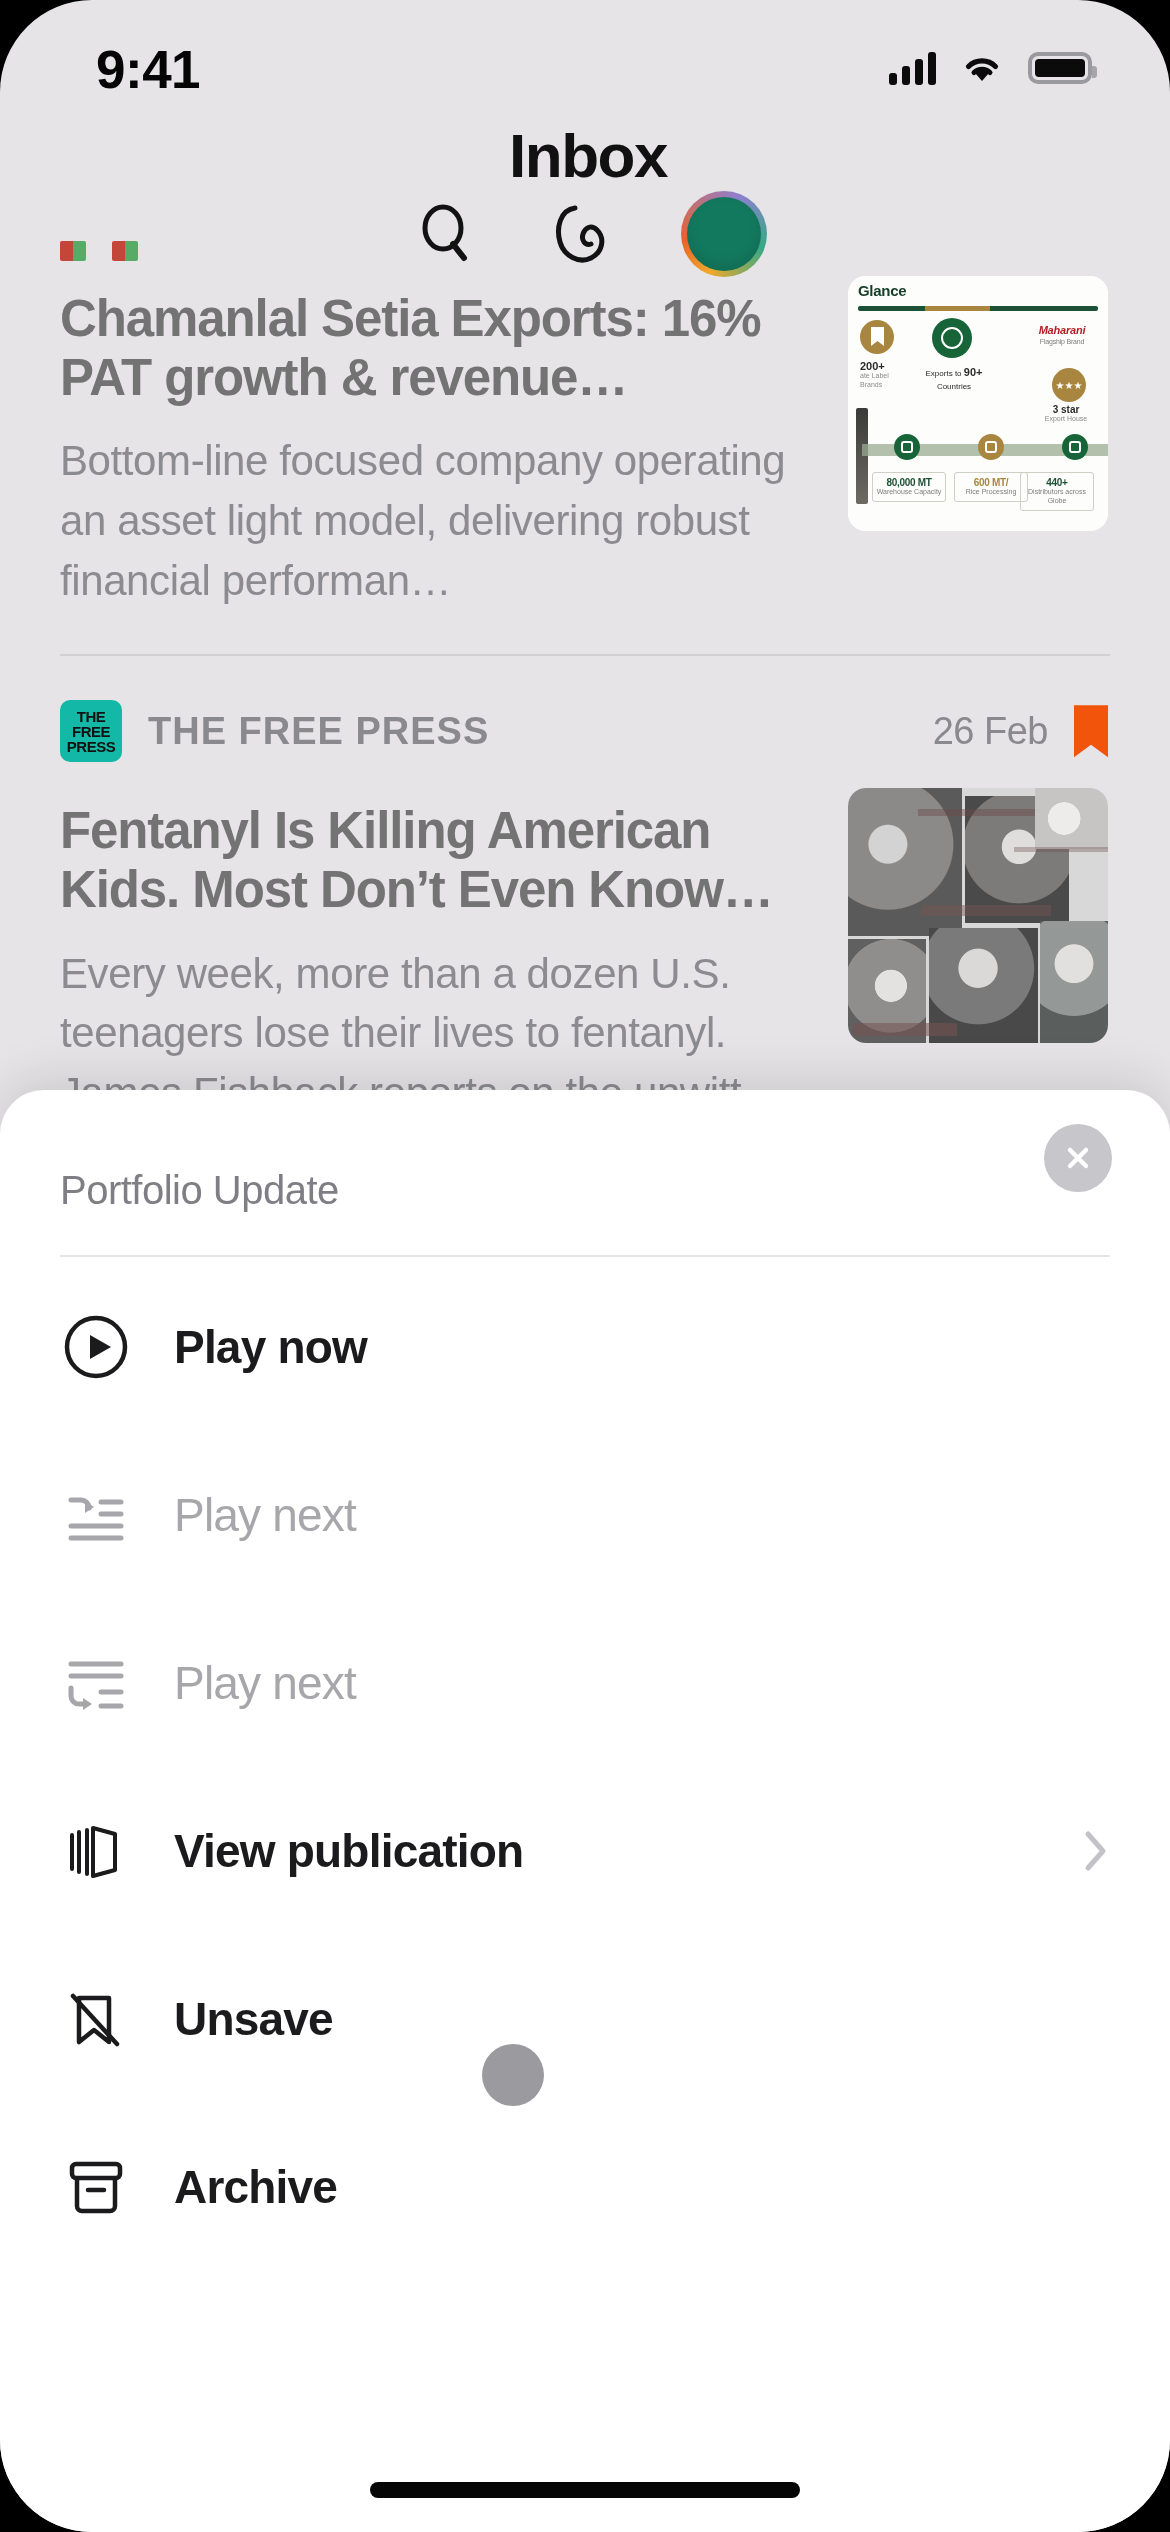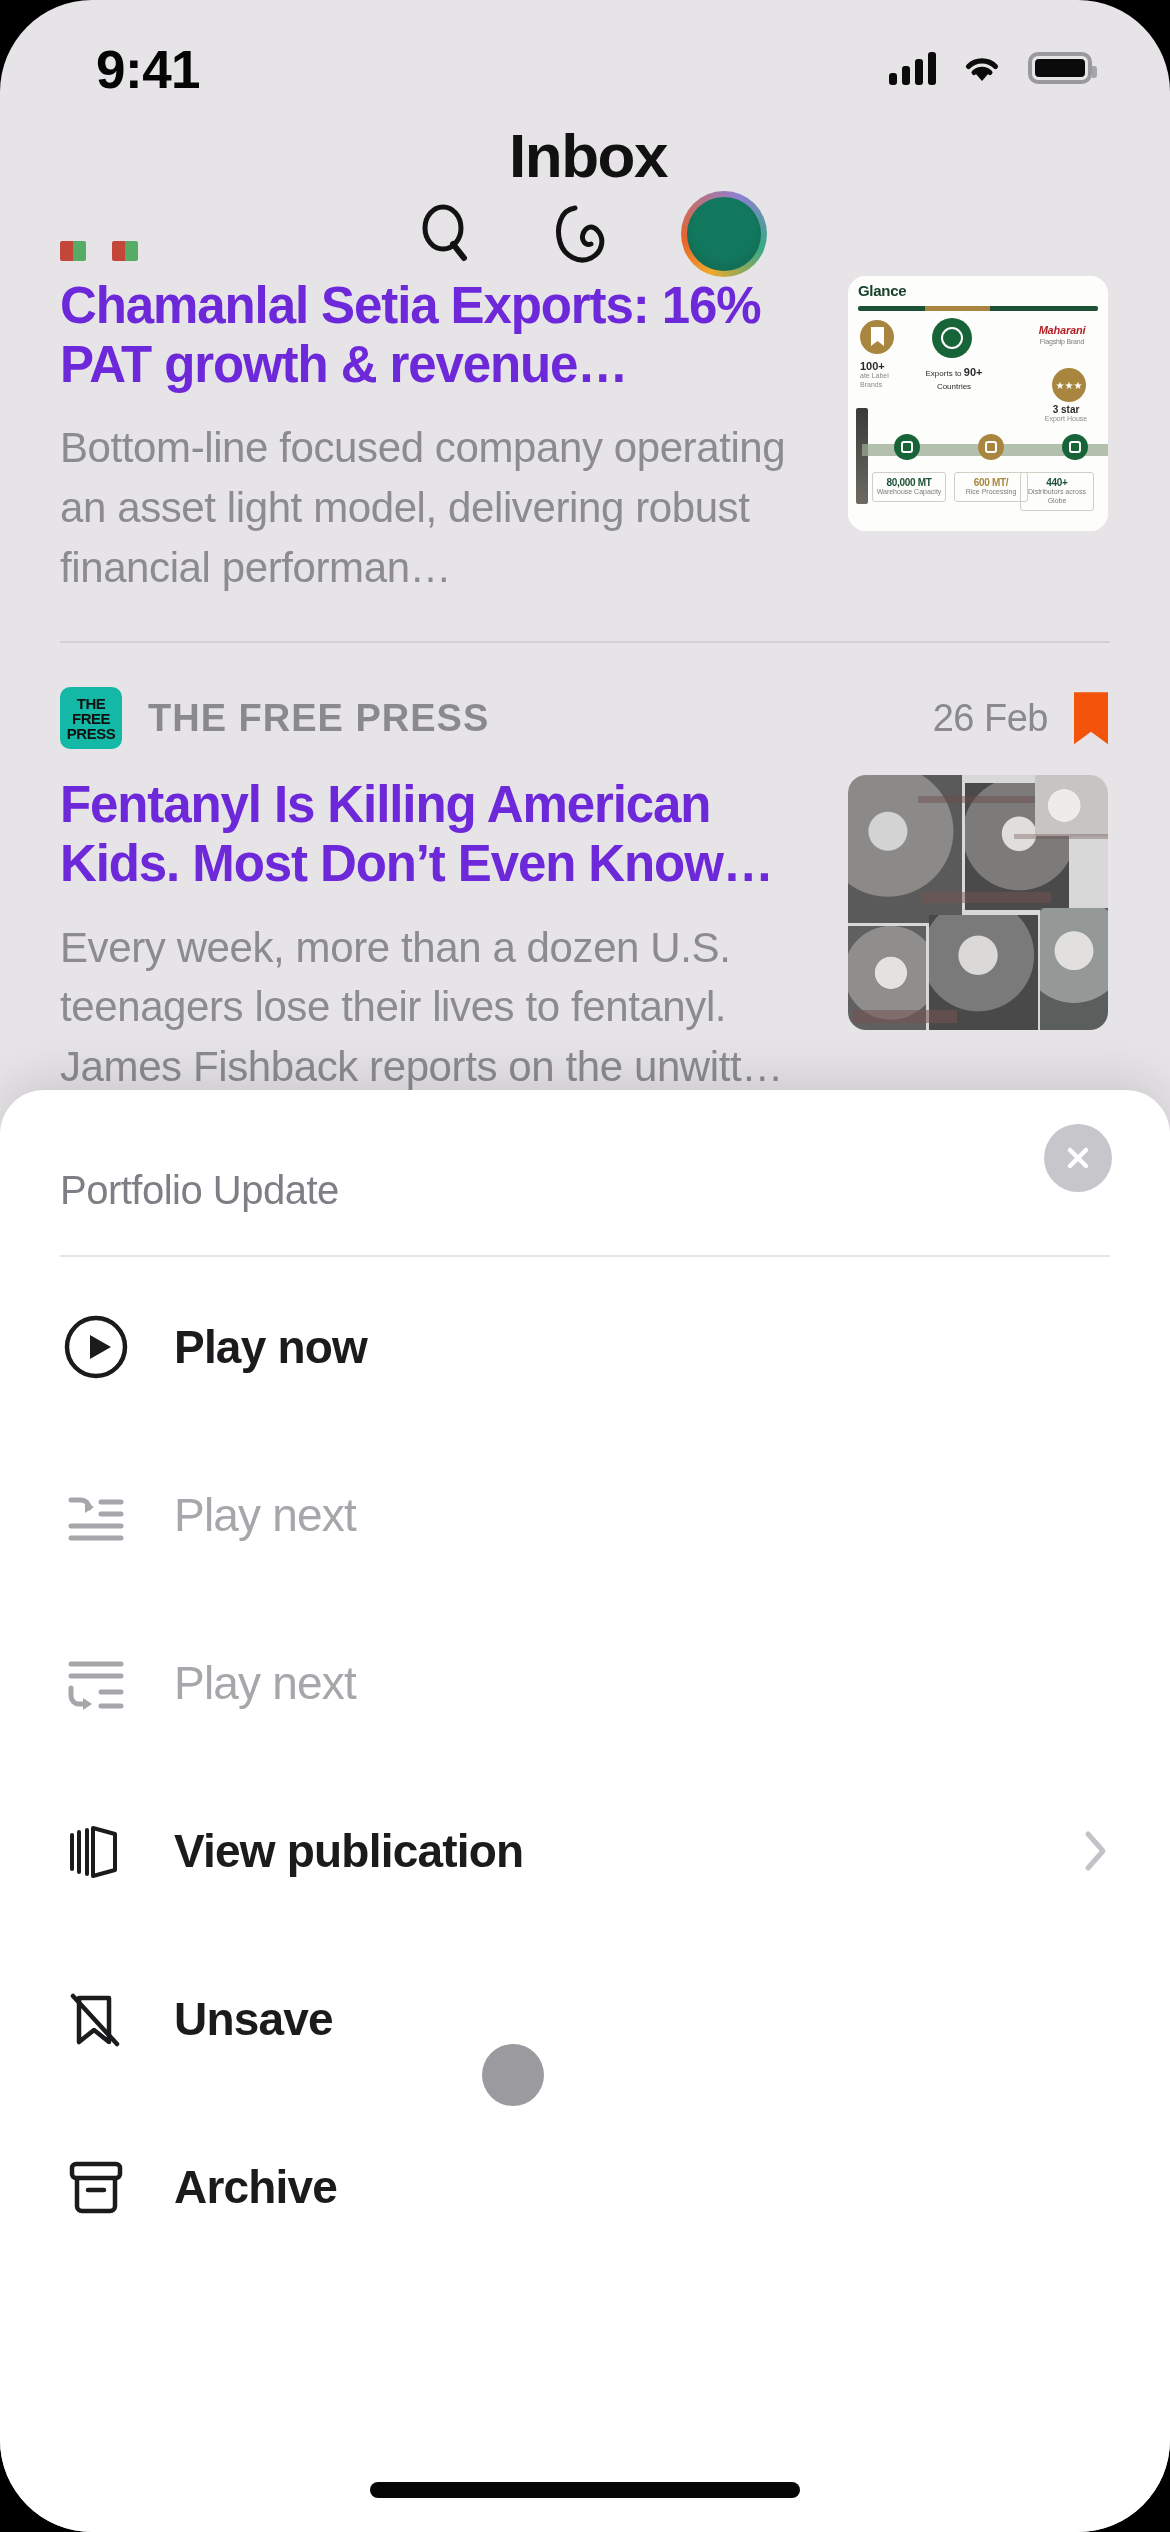--- a/index.html
+++ b/index.html
@@ -68,22 +68,22 @@
 
   
   .feed{position:absolute;left:0;top:240px;width:1170px;bottom:0;}
   .card{padding:0 62px 0 60px;box-sizing:border-box;}
   .card-row{display:flex;gap:40px;}
   .card-main{flex:1;min-width:0;}
   .chips{display:flex;gap:26px;margin-bottom:14px;height:22px;align-items:center;}
   .chip{width:26px;height:20px;display:flex;border-radius:2px;overflow:hidden;opacity:.92;}
   .chip b{display:block;width:50%;height:100%;}
   .headline{
-    font-size:51px;font-weight:bold;color:#6d28d9;line-height:1.16;
-    letter-spacing:-1.1px;margin:0 0 24px 0;
+    font-size:51px;font-weight:bold;color:#737373;line-height:1.16;
+    letter-spacing:-1.1px;margin:13px 0 24px 0;
   }
   .excerpt{
     font-size:42px;color:#8b8b90;line-height:1.42;letter-spacing:-0.4px;margin:0;
   }
   .thumb{
     width:260px;height:255px;border-radius:18px;flex:none;overflow:hidden;
     background:#fff;position:relative;
   }
 
   
@@ -252,21 +252,21 @@
         <div class="card-main">
           <div class="headline">Chamanlal Setia Exports: 16% PAT growth &amp; revenue…</div>
           <div class="excerpt">Bottom-line focused company operating an asset light model, delivering robust financial performan…</div>
         </div>
         <div class="thumb">
           <div class="glance">
             <div class="gl-title">Glance</div>
             <div class="gl-rule"></div>
             <div class="gl-c1"></div>
             <div class="gl-l1">
-              <span>100+</span>
+              <span>200+</span>
               <small>ate Label Brands</small>
             </div>
             <div class="gl-c2"></div>
             <div class="gl-l2">
               <span>Exports to</span>
               <b>90+</b><br>
               <span>Countries</span>
             </div>
             <div class="gl-brand">
               <span>Maharani</span>

